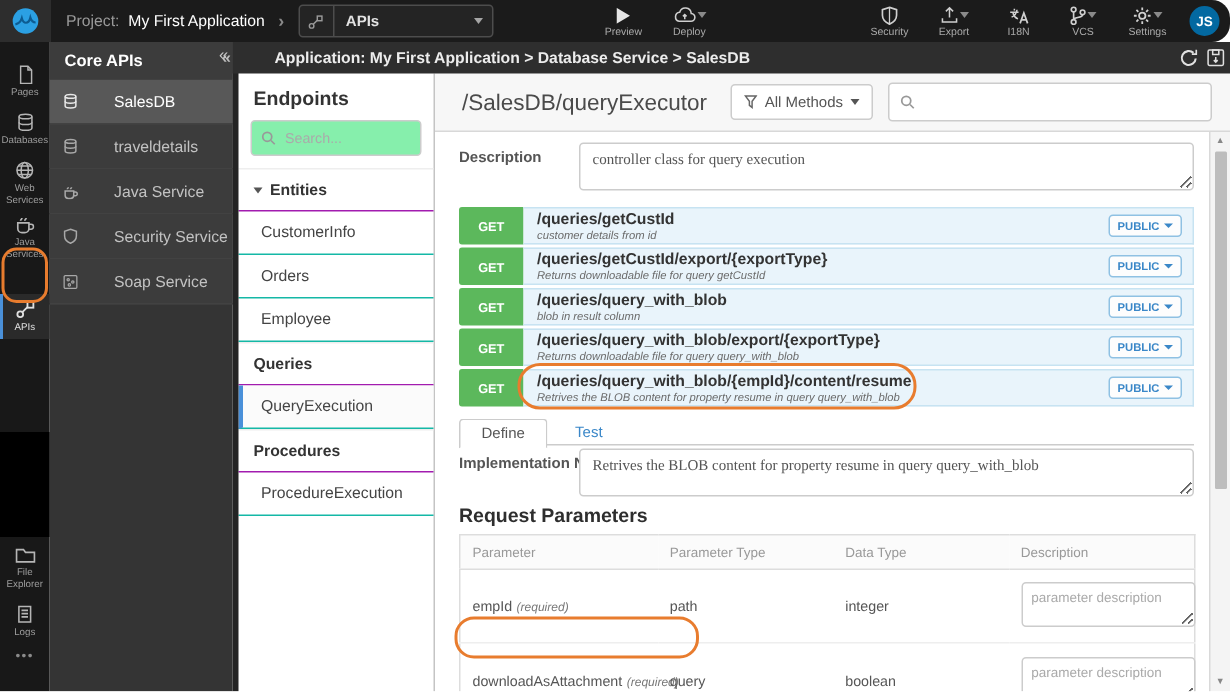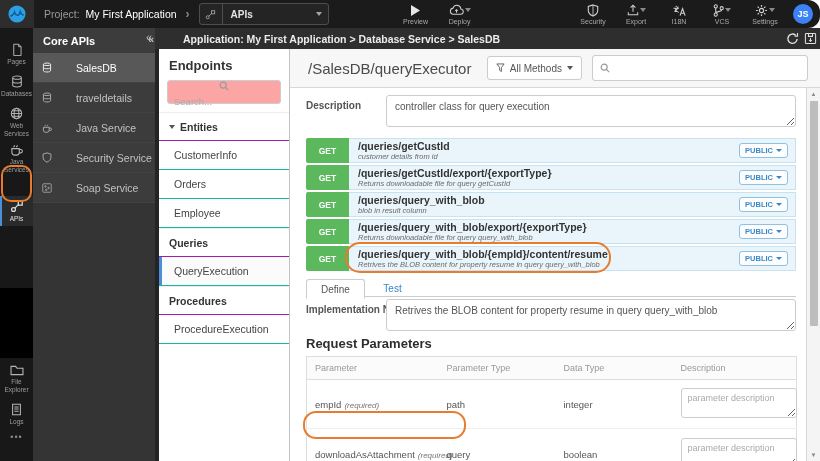--- a/index.html
+++ b/index.html
@@ -20,21 +20,21 @@
   .ws-dd .lbl{flex:1;padding-left:8px;font-size:10px;font-weight:700;color:#e3e3e3;}
   .caret{width:0;height:0;border-left:3.5px solid transparent;border-right:3.5px solid transparent;
          border-top:4px solid #a5a5a5;display:inline-block;margin:0 6px 0 4px;}
   .tb-item{display:flex;flex-direction:column;align-items:center;justify-content:center;
            cursor:pointer;min-width:30px;}
   .tb-item .icn{height:13px;display:flex;align-items:center;}
   .tb-item .lbl{font-size:7px;color:#a9a9a9;margin-top:1px;white-space:nowrap;}
   .tb-right{margin-left:auto;display:flex;align-items:flex-start;gap:13px;margin-right:7px;}
   .withcaret{display:flex;align-items:flex-start;}
   .withcaret .caret{margin:4px 0 0 1px;border-top-color:#8a8a8a;}
-  .avatar{width:20px;height:20px;border-radius:50%;background:#3b82f6;color:#fff;font-size:9px;
+  .avatar{width:20px;height:20px;border-radius:50%;background:#0369a1;color:#fff;font-size:9px;
           font-weight:700;display:flex;align-items:center;justify-content:center;margin-top:0px;cursor:pointer;}
   
   .rail{position:absolute;top:28px;left:0;width:33px;height:433px;background:#181818;z-index:4;}
   .rail-item{position:absolute;left:0;width:33px;display:flex;flex-direction:column;align-items:center;
              color:#b5b5b5;cursor:pointer;padding:3px 0;box-sizing:border-box;}
   .rail-item .lbl{font-size:6.5px;color:#9d9d9d;text-align:center;line-height:1.2;margin-top:2px;}
   .rail-item.active{background:#2a2a2a;box-shadow:inset 2px 0 0 #4a90d9;}
   .rail-black{position:absolute;top:260px;left:0;width:33px;height:70px;background:#000;}
   .rail-more{position:absolute;top:404px;left:0;width:33px;text-align:center;color:#8a8a8a;
              font-size:9px;letter-spacing:1px;cursor:pointer;}
@@ -56,21 +56,21 @@
   .crumbbar{position:absolute;top:28px;left:155px;width:665px;height:21px;background:#2e2e2e;
             display:flex;align-items:center;z-index:5;}
   .crumb-text{margin-left:28px;font-size:10.5px;font-weight:700;color:#ececec;white-space:nowrap;}
   .crumb-icons{margin-left:auto;display:flex;align-items:center;gap:5px;margin-right:3px;}
   .crumb-icons .cbtn{display:flex;align-items:center;cursor:pointer;}
   
   .panel-endpoints{position:absolute;top:49px;left:159px;width:131px;height:412px;background:#fff;
                    border-right:1px solid #c4c4c4;box-sizing:border-box;z-index:2;}
   .ep-title{font-size:13px;font-weight:700;color:#333;padding:9px 0 7px 10px;}
   .ep-search{margin:0 8px 8px 8px;display:flex;align-items:center;border:1px solid #ccc;border-radius:3px;
-             height:22px;padding:0 6px;gap:4px;background:#fca5a5;flex-direction:column;}
+             height:22px;padding:0 6px;gap:4px;background:#86efac;}
   .ep-search input{border:none;outline:none;width:100%;font-size:9.5px;color:#555;font-family:inherit;background:transparent;}
   .ep-sec-h{font-size:10.5px;font-weight:700;color:#333;padding:8px 10px 7px;border-top:1px solid #eee;
             border-bottom:1px solid #a21caf;display:flex;align-items:center;gap:5px;cursor:pointer;}
   .tri{width:0;height:0;border-left:3.5px solid transparent;border-right:3.5px solid transparent;
        border-top:4.5px solid #555;display:inline-block;}
   .ep-item{font-size:10.5px;color:#444;padding:8px 10px 8px 15px;border-bottom:1px solid #14b8a6;cursor:pointer;}
   .ep-item.selected{border-left:3px solid #4a90d9;padding-left:12px;background:#fbfbfb;}
   
   .main-header{position:absolute;top:49px;left:290px;width:530px;height:39px;background:#f7f7f7;
                border-bottom:1px solid #d8d8d8;box-sizing:border-box;display:flex;align-items:center;z-index:2;}
@@ -78,21 +78,21 @@
   .methods-btn{margin-left:auto;display:flex;align-items:center;gap:5px;height:24px;padding:0 8px;
                background:#fff;border:1px solid #ccc;border-radius:3px;font-size:10px;color:#555;cursor:pointer;}
   .methods-btn .caret{border-top-color:#555;margin:0;}
   .hdr-search{display:flex;align-items:center;gap:5px;height:24px;width:200px;background:#fff;
               border:1px solid #ccc;border-radius:3px;margin:0 12px 0 10px;padding:0 7px;}
   .hdr-search input{border:none;outline:none;flex:1;font-size:9px;color:#555;font-family:inherit;background:transparent;}
   
   .content{position:absolute;top:88px;left:290px;width:516px;height:373px;background:#fff;overflow:hidden;z-index:1;}
   .fld-label{position:absolute;font-size:10px;font-weight:700;color:#555;}
   textarea.ta{position:absolute;font-size:10px;color:#555;border:1px solid #ccc;border-radius:3px;
-              padding:5px 8px;box-sizing:border-box;resize:vertical;font-family:Liberation Sans, sans-serif;outline:none;}
+              padding:5px 8px;box-sizing:border-box;resize:vertical;font-family:Liberation Serif, serif;outline:none;}
   .api-row{position:absolute;left:16px;width:490px;height:25px;display:flex;align-items:stretch;}
   .m-badge{width:43px;background:#5cb85c;color:#fff;font-size:8.5px;font-weight:700;display:flex;
            align-items:center;justify-content:center;border-radius:2px 0 0 2px;flex:0 0 auto;}
   .api-body{flex:1;background:#e9f4fb;border:1px solid #c7e3f2;border-left:none;display:flex;
             flex-direction:column;justify-content:center;padding-left:9px;position:relative;box-sizing:border-box;cursor:pointer;}
   .api-path{font-size:10.5px;font-weight:700;color:#333;line-height:1.15;white-space:nowrap;}
   .api-desc{font-size:7.5px;font-style:italic;color:#6b6b6b;line-height:1.2;white-space:nowrap;}
   .access-btn{position:absolute;right:7px;top:4px;height:15px;display:flex;align-items:center;gap:3px;
               background:#fdfdfd;border:1px solid #8fc1e3;border-radius:3px;font-size:7.5px;font-weight:700;
               color:#3a87c8;padding:0 5px;cursor:pointer;}

